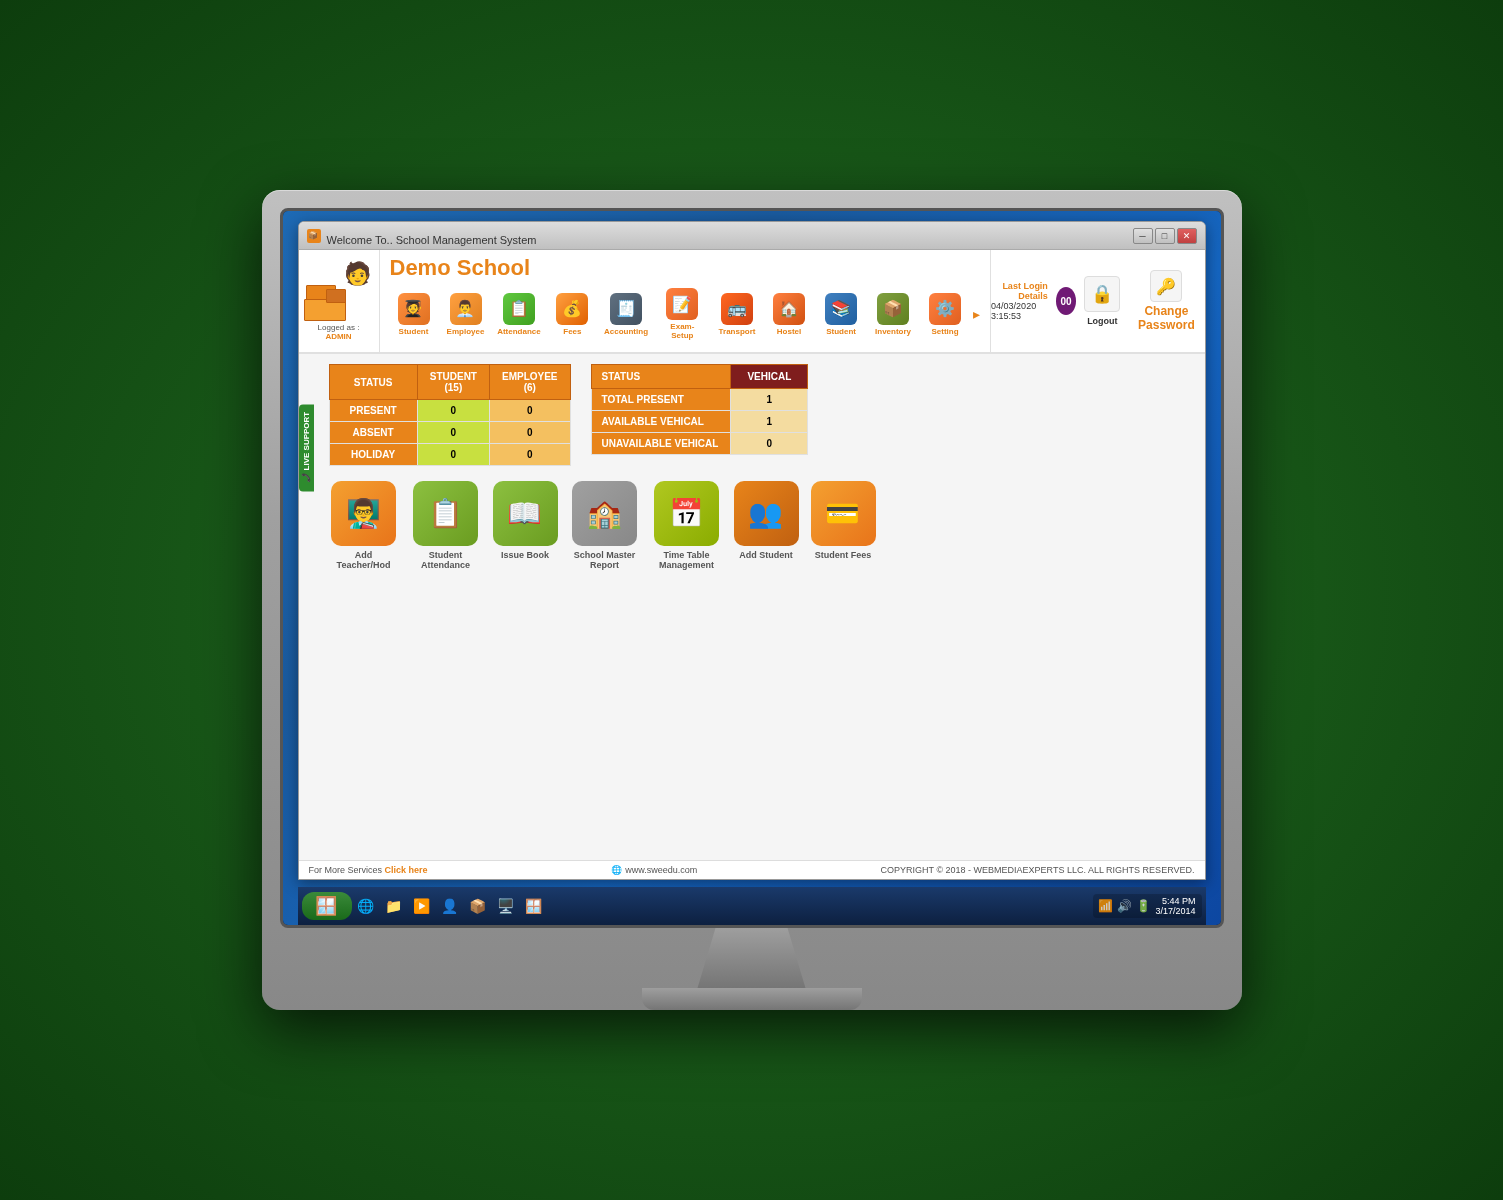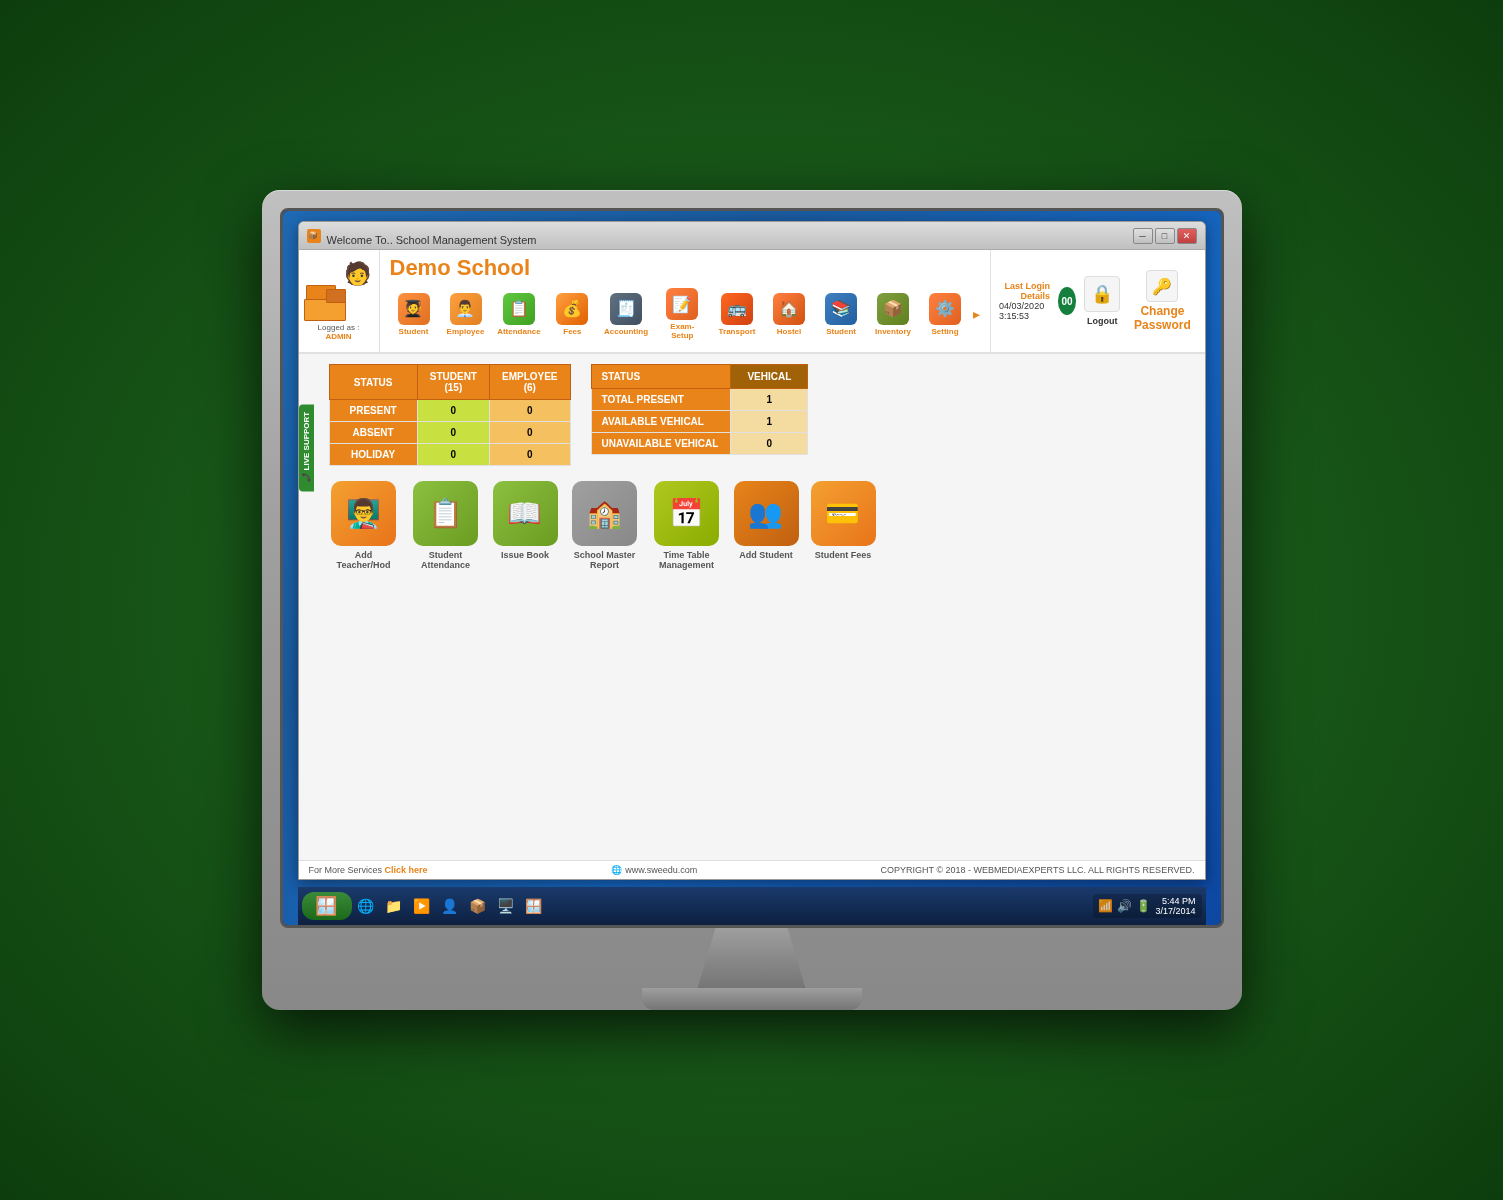--- a/index.html
+++ b/index.html
@@ -197,38 +197,38 @@
       font-size: 8px;
       color: #e8841a;
       text-align: center;
       font-weight: bold;
     }
 
     
     .header-right {
       display: flex;
       align-items: center;
-      padding: 5px 8px;
+      padding: 5px 0;
       gap: 8px;
       border-left: 1px solid #e0e0e0;
     }
     .login-details {
       text-align: right;
       font-size: 9px;
       color: #e8841a;
       font-weight: bold;
     }
     .login-date {
       font-size: 9px;
       color: #333;
     }
     .notif-badge {
       width: 28px;
       height: 28px;
-      background: #15803d;
+      background: #701a75;
       border-radius: 50%;
       display: flex;
       align-items: center;
       justify-content: center;
       color: white;
       font-size: 10px;
       font-weight: bold;
       position: relative;
       text-align: right;
     }
@@ -370,21 +370,21 @@
       font-size: 10px;
       font-weight: bold;
     }
     .veh-table .status-col {
       background: #e8841a;
       color: white;
       text-align: left;
       padding-left: 10px;
     }
     .veh-table .vehicle-col {
-      background: #a16207;
+      background: #7f1d1d;
       color: white;
     }
     .veh-table .val-col {
       background: #f4dca0;
     }
 
     
     .quick-access {
       display: flex;
       gap: 12px;

